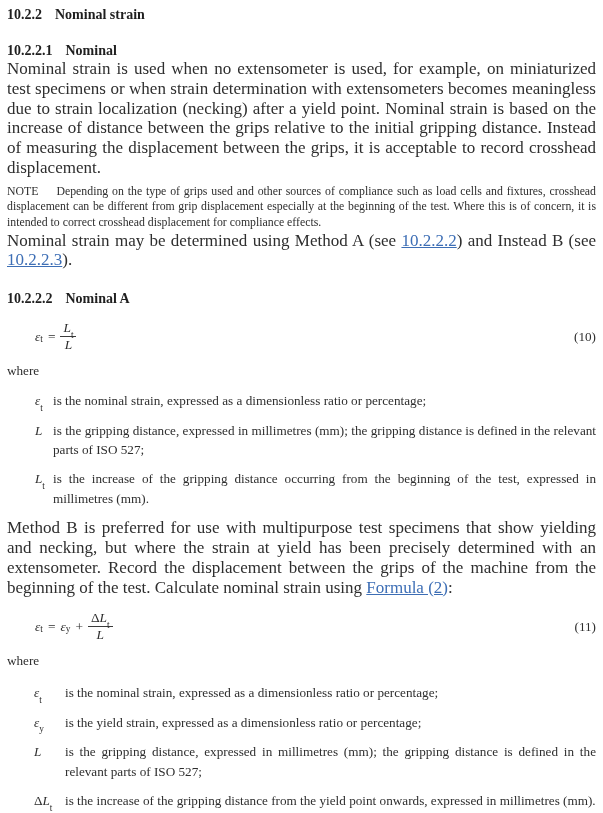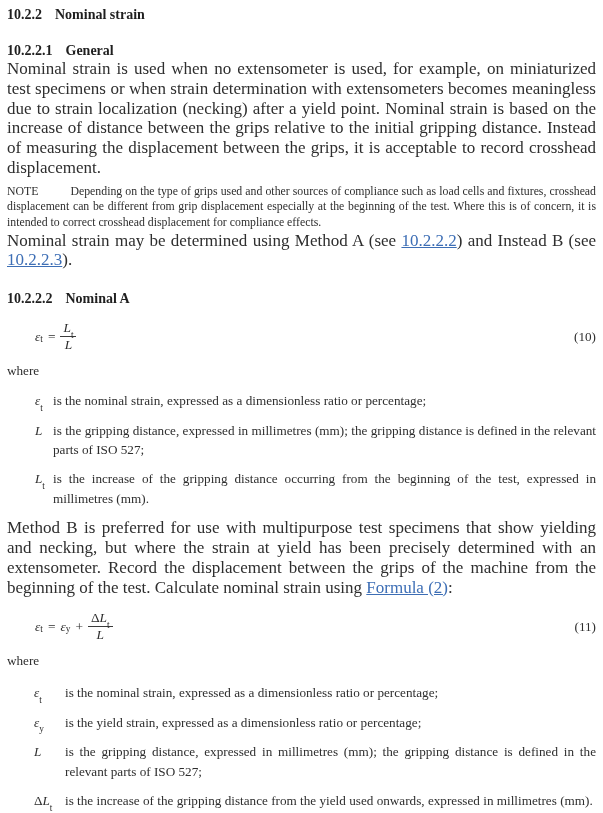--- a/index.html
+++ b/index.html
@@ -20,21 +20,21 @@
   .h-method-b{margin-top:9px;}
   p.body-text{
     font-size:17px;line-height:19.8px;text-align:justify;
     margin:0;
   }
   .p-general{margin-top:9px;}
   .p-note{
     font-size:11.8px;line-height:15.6px;text-align:justify;
     margin:6px 0 0 0;
   }
-  .note-label{margin-right:32px;}
+  .note-label{margin-right:18px;}
   .p-methods{margin-top:11px;}
   .p-method-a{margin-top:12px;}
   .p-method-b{margin-top:12px;}
   a.lnk{color:#3d6eb5;text-decoration:underline;cursor:pointer;}
   
   .formula-row{
     display:flex;align-items:center;
     padding-left:28px;margin-top:13px;margin-bottom:10px;
     font-size:13.4px;
   }
@@ -58,21 +58,21 @@
   .desc{flex:1;text-align:justify;}
   .deflist-b{margin-top:14px;}
 </style>
 </head>
 <body>
 
 <div class="page">
 
   <h3 class="h-sec"><span class="sec-num">10.2.2</span><span>Nominal strain</span></h3>
 
-  <h3 class="h-sec h-general"><span class="sec-num">10.2.2.1</span><span>General</span></h3>
+  <h3 class="h-sec h-general"><span class="sec-num">10.2.2.1</span><span>Nominal</span></h3>
 
   <p class="body-text p-general">Nominal strain is used when no extensometer is used, for example, on miniaturized test specimens or when strain determination with extensometers becomes meaningless due to strain localization (necking) after a yield point. Nominal strain is based on the increase of distance between the grips relative to the initial gripping distance. Instead of measuring the displacement between the grips, it is acceptable to record crosshead displacement.</p>
 
   <p class="p-note"><span class="note-label">NOTE</span><span>Depending on the type of grips used and other sources of compliance such as load cells and fixtures, crosshead displacement can be different from grip displacement especially at the beginning of the test. Where this is of concern, it is intended to correct crosshead displacement for compliance effects.</span></p>
 
   <p class="body-text p-methods"><span>Nominal strain may be determined using Method A (see </span><a class="lnk">10.2.2.2</a><span>) and Instead B (see </span><a class="lnk">10.2.2.3</a><span>).</span></p>
 
   <h3 class="h-sec h-method-a"><span class="sec-num">10.2.2.2</span><span>Nominal A</span></h3>
 
 
@@ -135,17 +135,17 @@
     <div class="defrow">
       <span class="sym"><span></span><i class="mvar">ε</i><sub>y</sub></span>
       <span class="desc">is the yield strain, expressed as a dimensionless ratio or percentage;</span>
     </div>
     <div class="defrow">
       <span class="sym"><span></span><i class="mvar">L</i><sub></sub></span>
       <span class="desc">is the gripping distance, expressed in millimetres (mm); the gripping distance is defined in the relevant parts of ISO 527;</span>
     </div>
     <div class="defrow">
       <span class="sym"><span>Δ</span><i class="mvar">L</i><sub>t</sub></span>
-      <span class="desc">is the increase of the gripping distance from the yield used onwards, expressed in millimetres (mm).</span>
+      <span class="desc">is the increase of the gripping distance from the yield point onwards, expressed in millimetres (mm).</span>
     </div>
   </div>
 
 </div>
 
 </body></html>

